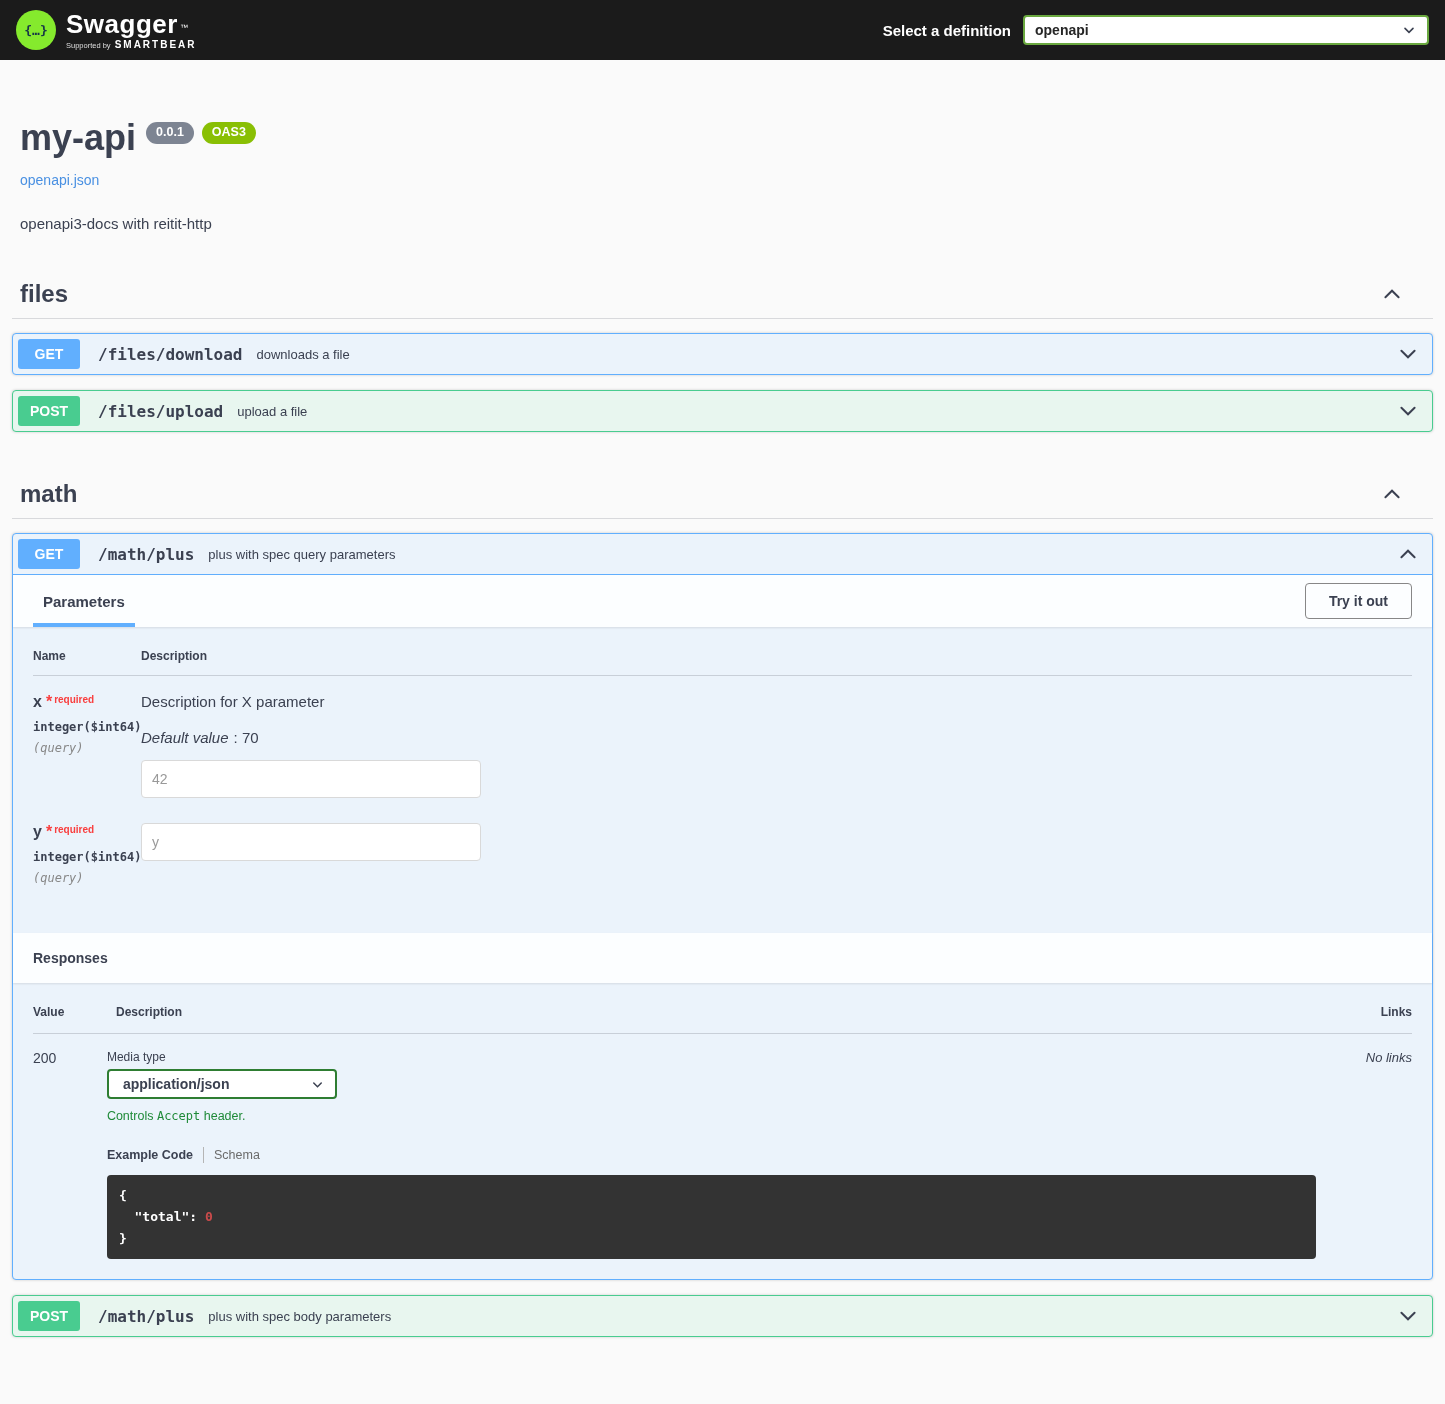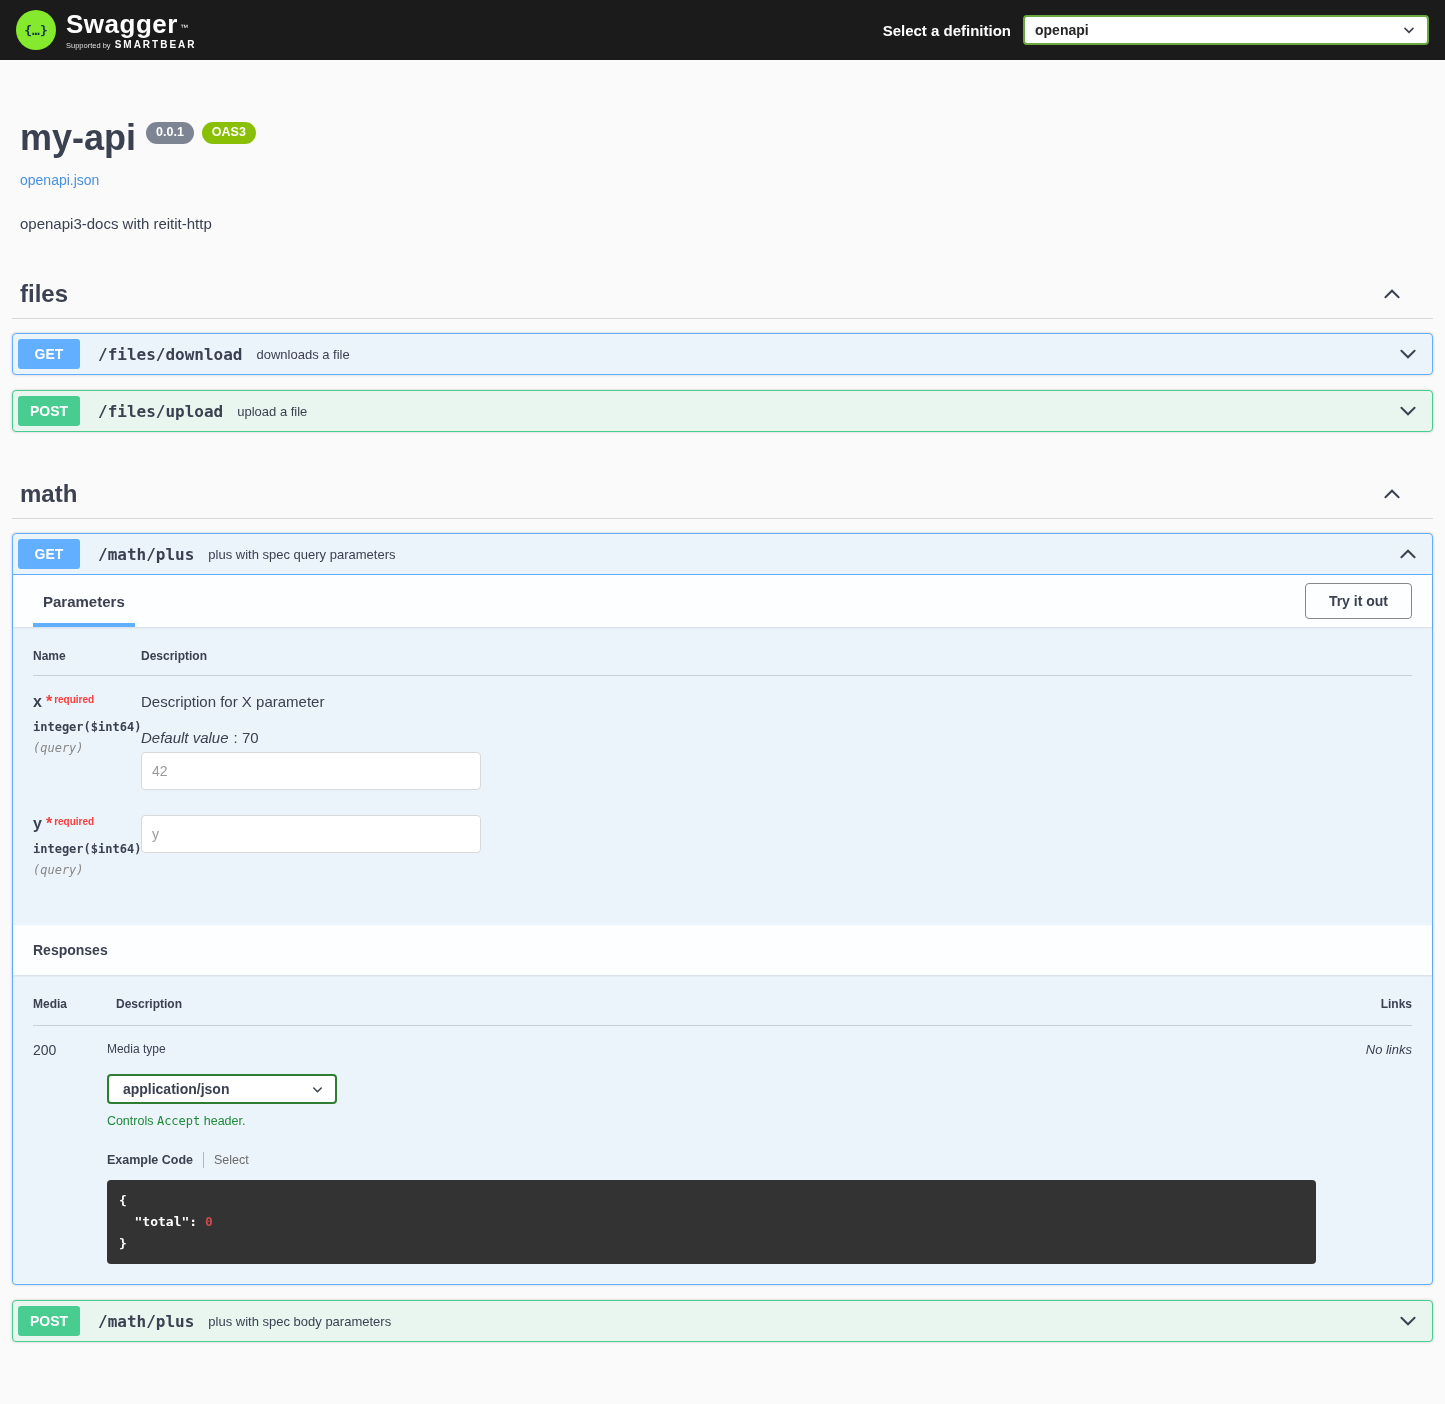--- a/index.html
+++ b/index.html
@@ -119,21 +119,21 @@
   .pname .pn { font-size: 16px; font-weight: bold; color: #3b4151; }
   .pname .star { color: #f93e3e; margin-left: 4px; font-weight: bold; }
   .pname .req { color: #f93e3e; font-size: 10px; margin-left: 2px; position: relative; top: -4px; }
   .pname .ptype { margin-top: 9px; font-family: "DejaVu Sans Mono", monospace; font-size: 12px; font-weight: bold; color: #3b4151; }
   .pname .pin { margin-top: 7px; font-family: "DejaVu Sans Mono", monospace; font-style: italic; font-size: 12px; color: #888; }
   .pdesc .pd { font-size: 15px; color: #3b4151; }
   .pdefault { margin-top: 19px; font-size: 15px; }
   .pdefault em { font-style: italic; }
   .pdefault .rest { margin-left: 5px; }
   .param-input {
-    display: block; margin-top: 6px; width: 340px; height: 38px;
+    display: block; margin-top: 14px; width: 340px; height: 38px;
     border: 1px solid #d9d9d9; border-radius: 4px; background: #fff;
     font-family: "Liberation Sans", sans-serif; font-size: 14px; color: #3b4151;
     padding: 0 10px;
   }
   .param-input::placeholder { color: #999; }
 
   .responses-header { min-height: 50px; }
   .responses-title { font-size: 14px; font-weight: bold; color: #3b4151; }
 
   .responses-area { padding: 22px 20px 20px; }
@@ -144,21 +144,21 @@
   .rhead .c { width: 83px; }
   .rhead .d { flex: 1; }
   .rhead .l { width: 90px; text-align: right; }
   .rrow { display: flex; padding-top: 16px; }
   .rcode { width: 83px; font-size: 14px; color: #3b4151; }
   .rdesc { flex: 1; padding-right: 16px; }
   .rlinks { width: 90px; text-align: right; font-size: 13px; font-style: italic; color: #3b4151; }
 
   .mt-label { font-size: 12px; color: #3b4151; }
   .media-select {
-    margin-top: 18px; width: 230px; height: 30px; background: #fff;
+    margin-top: 5px; width: 230px; height: 30px; background: #fff;
     border: 2px solid #2e7d32; border-radius: 4px;
     display: flex; align-items: center; padding: 0 10px 0 14px;
     font-size: 14px; font-weight: bold; color: #3b4151; cursor: pointer;
   }
   .media-select .chev-sm { margin-left: auto; display: flex; }
   .accept-note { margin-top: 10px; font-size: 12.5px; color: #1f8a38; }
   .accept-note code { font-family: "DejaVu Sans Mono", monospace; font-size: 12px; }
   .model-tabs { margin-top: 24px; display: flex; align-items: center; }
   .model-tabs .ex { font-size: 12.5px; font-weight: bold; color: #3b4151; cursor: pointer; }
   .model-tabs .divider { width: 1px; height: 16px; background: #b5b5b5; margin: 0 10px; }
@@ -320,42 +320,42 @@
             </div>
           </div>
         </div>
 
         <div class="sec-header responses-header">
           <span class="responses-title">Responses</span>
         </div>
 
         <div class="responses-area">
           <div class="rhead">
-            <span class="c">Media</span>
+            <span class="c">Value</span>
             <span class="d">Description</span>
             <span class="l">Links</span>
           </div>
 
           <div class="rrow">
             <div class="rcode">200</div>
             <div class="rdesc">
               <div class="mt-label">Media type</div>
               <div class="media-select">
                 <span>application/json</span>
                 <span class="chev-sm">
                   <svg class="chevron" width="15" height="15" viewBox="0 0 20 20">
                       <polyline points="5,8 10,13 15,8" fill="none" stroke="#3b4151" stroke-width="2" stroke-linecap="round"></polyline>
                     </svg>
                 </span>
               </div>
               <div class="accept-note"><span>Controls </span><code>Accept</code><span> header.</span></div>
               <div class="model-tabs">
                 <span class="ex">Example Code</span>
                 <span class="divider"></span>
-                <span class="sc">Select</span>
+                <span class="sc">Schema</span>
               </div>
               <pre class="code-block"><span>{</span>
 <span>  "total"</span><span>: </span><span class="num">0</span>
 <span>}</span></pre>
             </div>
             <div class="rlinks">No links</div>
           </div>
         </div>
 
       </div>

